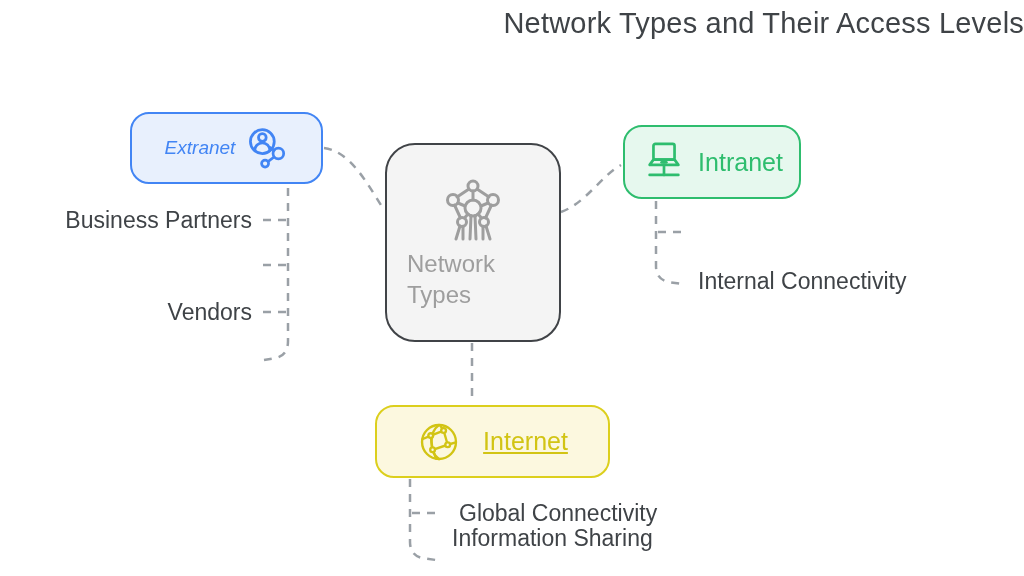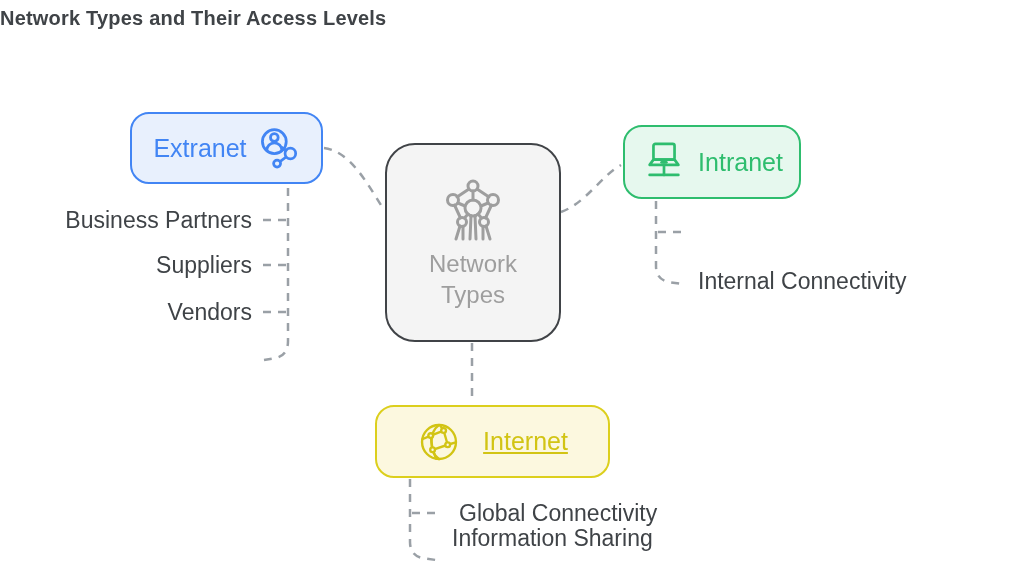--- a/index.html
+++ b/index.html
@@ -3,57 +3,57 @@
 <meta charset="utf-8">
 <style>
   html,body { margin:0; padding:0; background:#ffffff; }
   .canvas {
     position:relative; width:1024px; height:576px; overflow:hidden;
     background:#ffffff;
     font-family:"Liberation Sans", sans-serif;
   }
   .title {
     position:absolute; top:7px; left:0; width:100%;
-    margin:0; text-align:left;
-    font-size:20px; font-weight:700; letter-spacing:0.2px;
+    margin:0; text-align:right;
+    font-size:29px; font-weight:400; letter-spacing:0.2px;
     color:var(--text);
   }
   .connectors { position:absolute; left:0; top:0; pointer-events:none; }
   .connectors path {
     fill:none; stroke:var(--connector);
     stroke-width:2.5; stroke-dasharray:8 7;
   }
   .node {
     position:absolute; box-sizing:border-box;
     display:flex; align-items:center; justify-content:center;
     border:2.5px solid; border-radius:19px;
   }
   .node .label { white-space:nowrap; }
   .node-extranet {
     left:130px; top:112px; width:193px; height:72px;
     border-color:var(--blue); background:var(--blue_bg);
-    color:var(--blue); font-size:25px; gap:9px;
+    color:var(--blue); font-size:19px; gap:9px;font-style:italic;
   }
   .node-intranet {
     left:623px; top:125px; width:178px; height:74px;
     border-color:var(--green); background:var(--green_bg);
     color:var(--green); font-size:25px; gap:11px;
   }
   .node-internet {
     left:375px; top:405px; width:235px; height:73px;
     border-color:var(--yellow_border); background:var(--yellow_bg);
     color:var(--yellow_text); font-size:25px; gap:22px;text-decoration:underline;
   }
   .node-center {
     left:385px; top:143px; width:176px; height:199px;
     border-color:var(--center_border); background:var(--center_bg);
     border-radius:30px; color:var(--center_fg);
     flex-direction:column; gap:2px; font-size:24px;
   }
-  .center-label { width:132px; text-align:center; line-height:1.28; }
+  .center-label { width:132px; line-height:1.28; }
   .icon { display:flex; align-items:center; justify-content:center; }
   .icon svg { display:block; }
   .icon-blue   { stroke:var(--blue); }
   .icon-green  { stroke:var(--green); }
   .icon-yellow { stroke:var(--yellow_text); }
   .icon-gray   { stroke:var(--center_fg); }
   .icon svg * { fill:none; stroke-linecap:round; stroke-linejoin:round; }
   .icon svg .fillbg { fill:var(--yellow_bg); }
   .item {
     position:absolute; font-size:23px; color:var(--text);
@@ -162,19 +162,18 @@
         <circle class="fillbg" cx="15" cy="17" r="2.6"></circle>
         <circle class="fillbg" cx="29" cy="11.5" r="2.6"></circle>
         <circle class="fillbg" cx="33.5" cy="27" r="2.6"></circle>
         <circle class="fillbg" cx="17" cy="32.5" r="2.6"></circle>
       </svg>
     </span>
     <span class="label">Internet</span>
   </div>
 
   <div class="item ext-0">Business Partners</div>
-  <div class="item ext-1">Suppliers</div>
   <div class="item ext-2">Vendors</div>
   <div class="item int-1">Internal Connectivity</div>
   <div class="item net-0">Global Connectivity</div>
   <div class="item net-1">Information Sharing</div>
 
 </div>
 
 </body></html>

